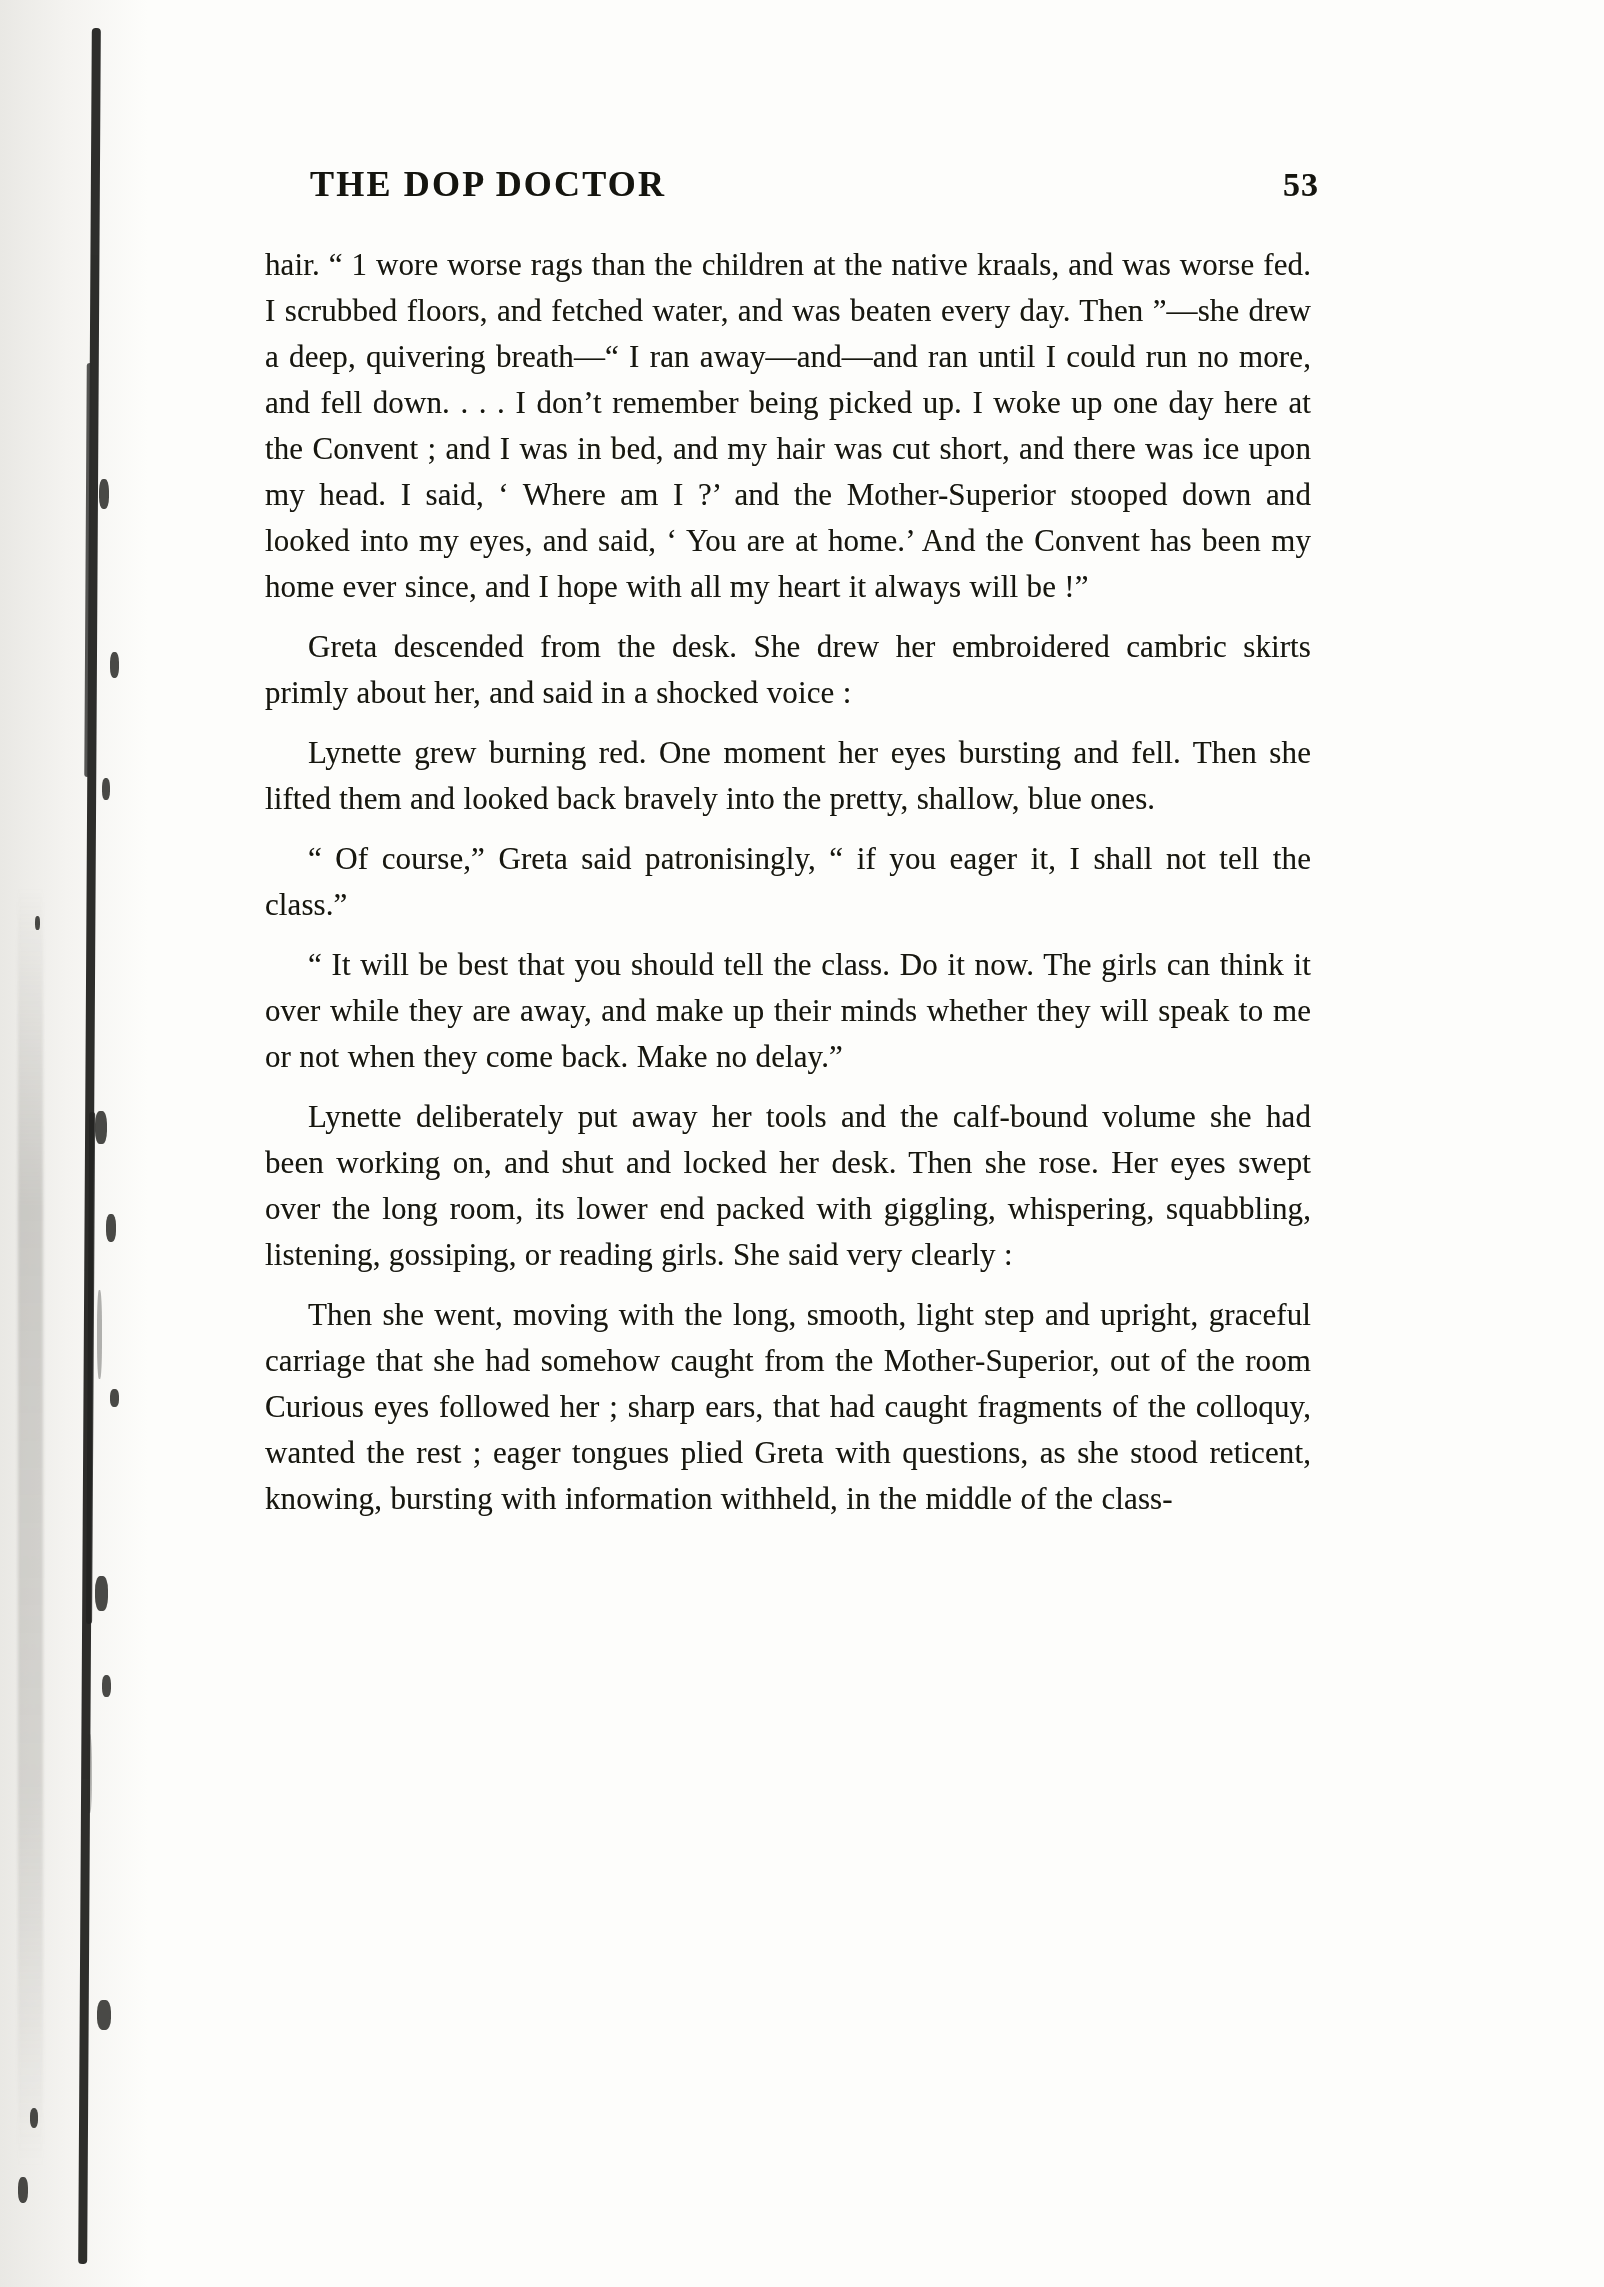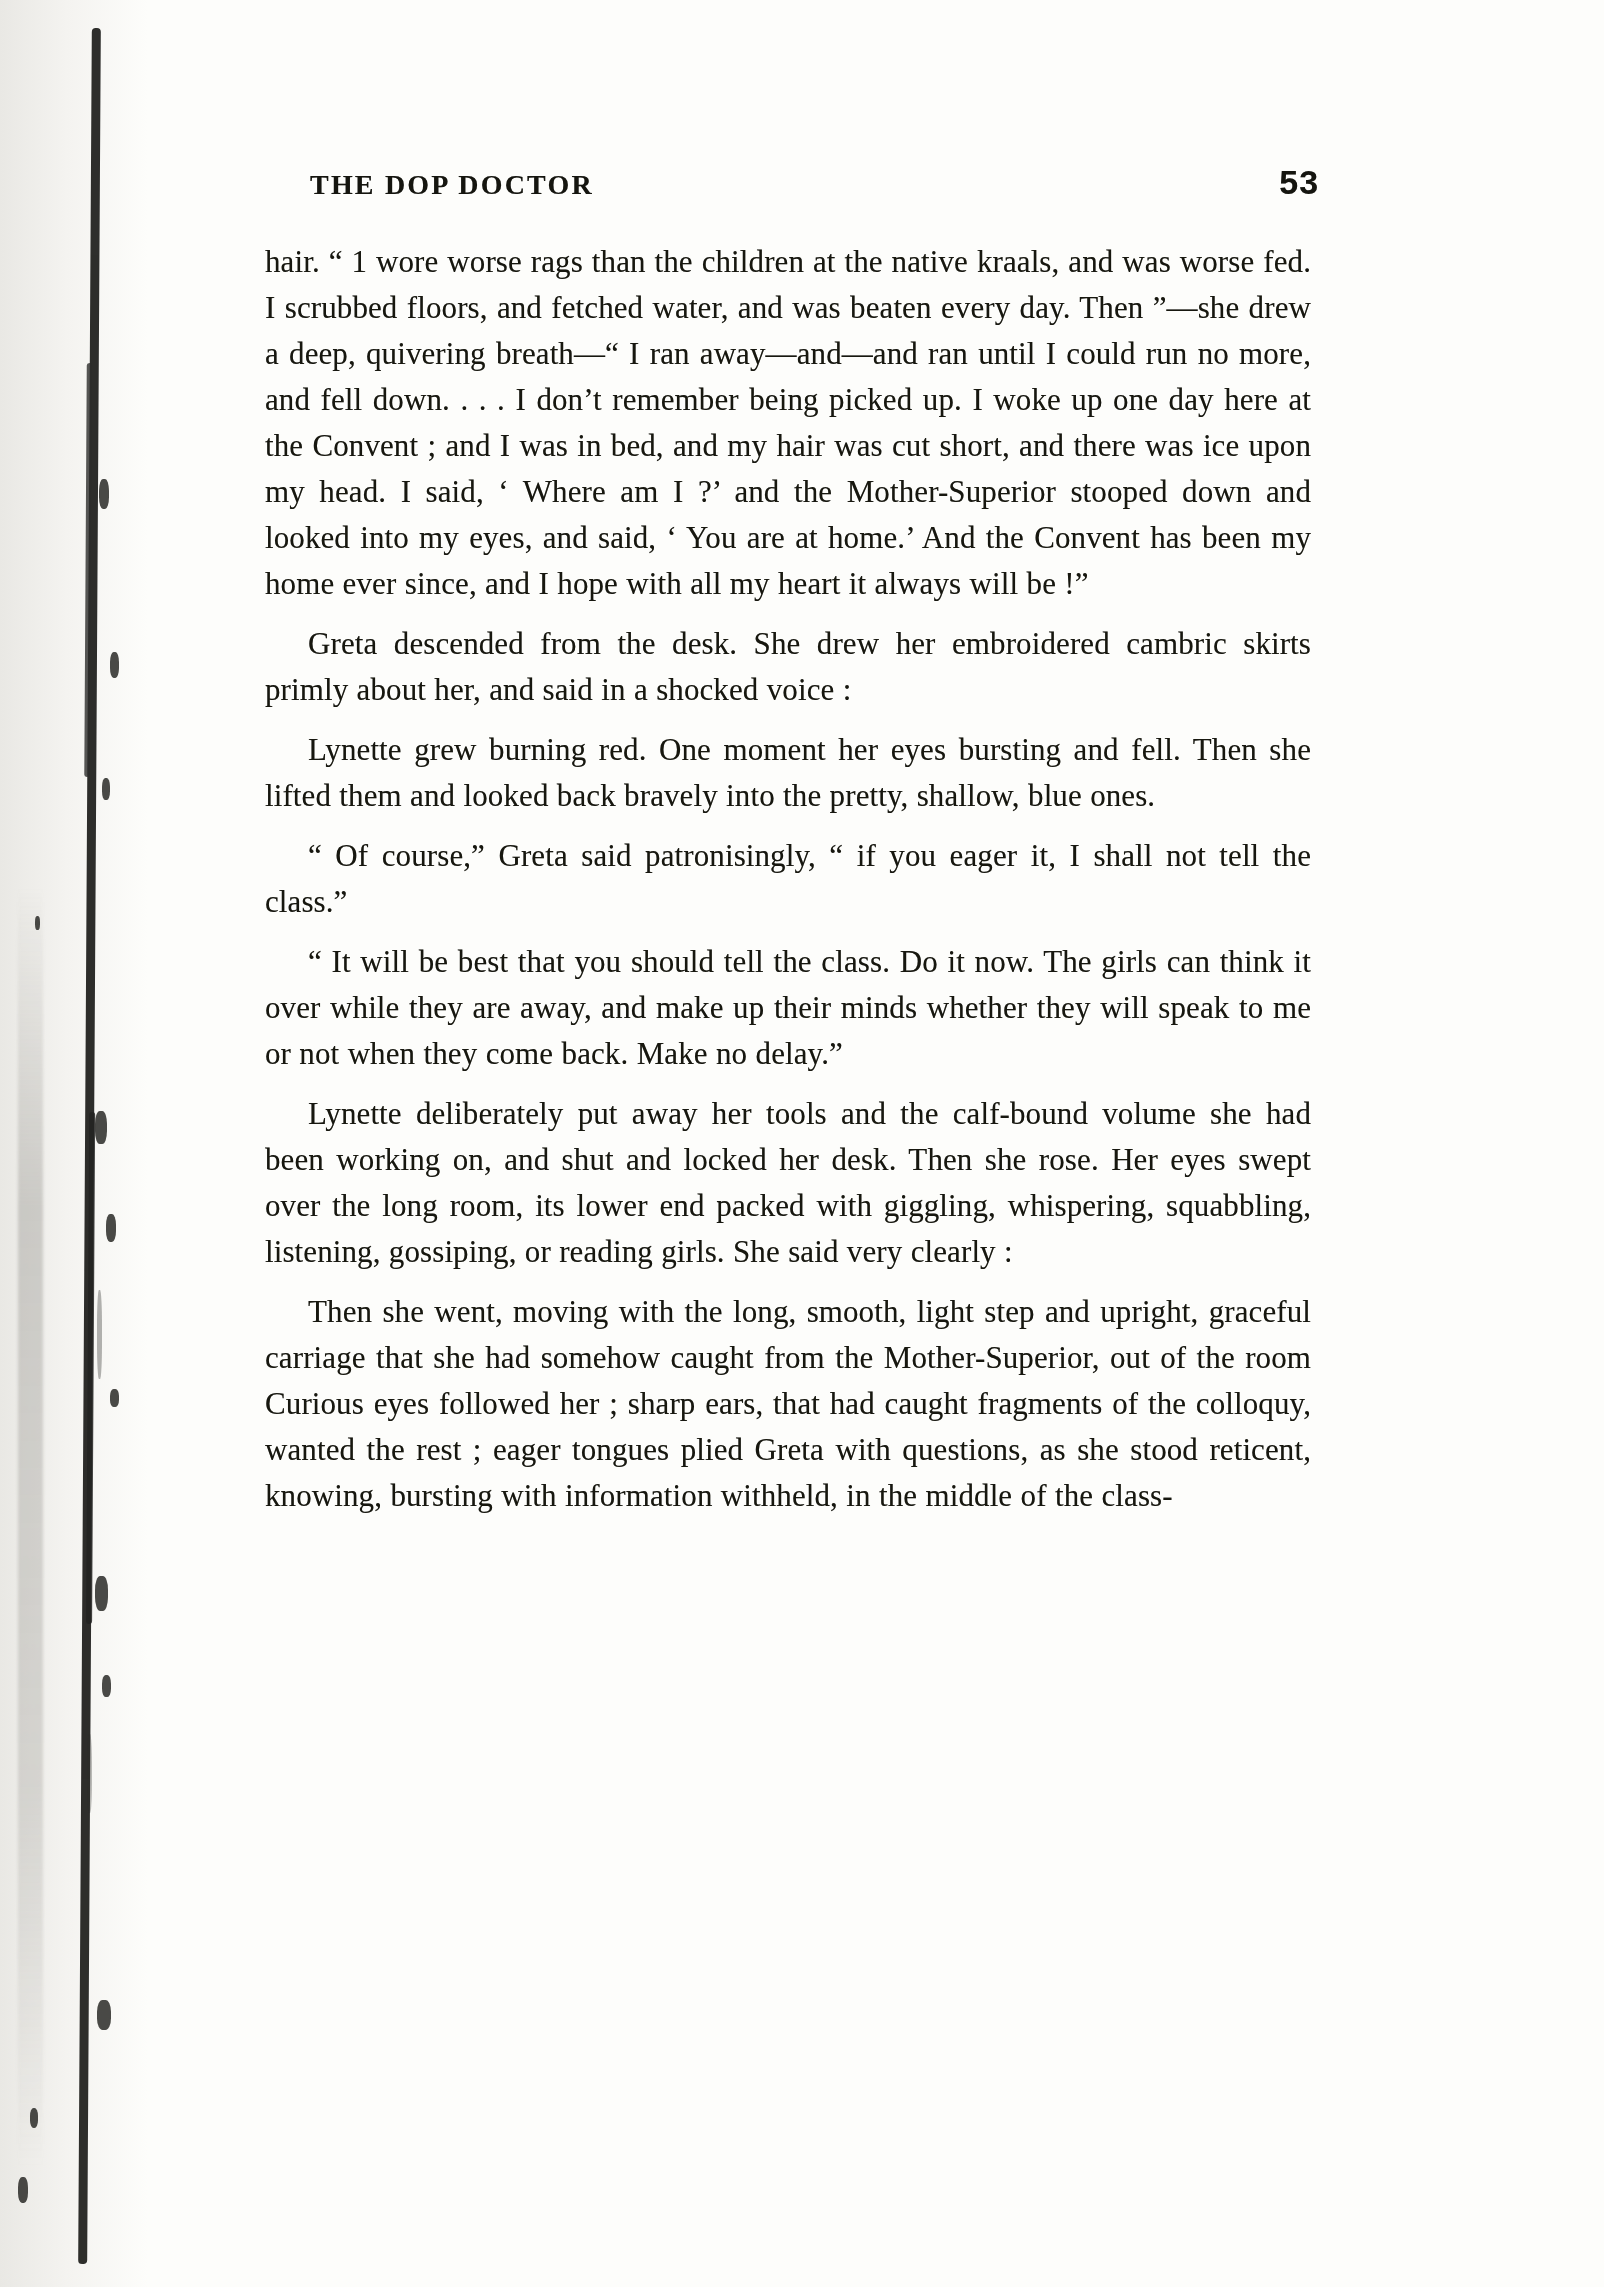--- a/index.html
+++ b/index.html
@@ -97,26 +97,26 @@
   .running-head {
     display: flex;
     align-items: baseline;
     justify-content: space-between;
     margin: 0 0 37px 0;
     padding: 0 5.9px 0 59px;
   }
   .running-head .title {
     font-family: "Liberation Serif", serif;
     font-weight: bold;
-    font-size: 28px;
+    font-size: 36px;
     letter-spacing: 2.2px;
     color: #15150f;
   }
   .running-head .folio {
-    font-family: Liberation Sans, sans-serif;
+    font-family: Liberation Serif, serif;
     font-weight: bold;
     font-size: 34px;
     color: #15150f;
     letter-spacing: 1px;
   }
 
   .body-text p {
     margin: 14px;
     font-size: 31px;
     line-height: 46px;

